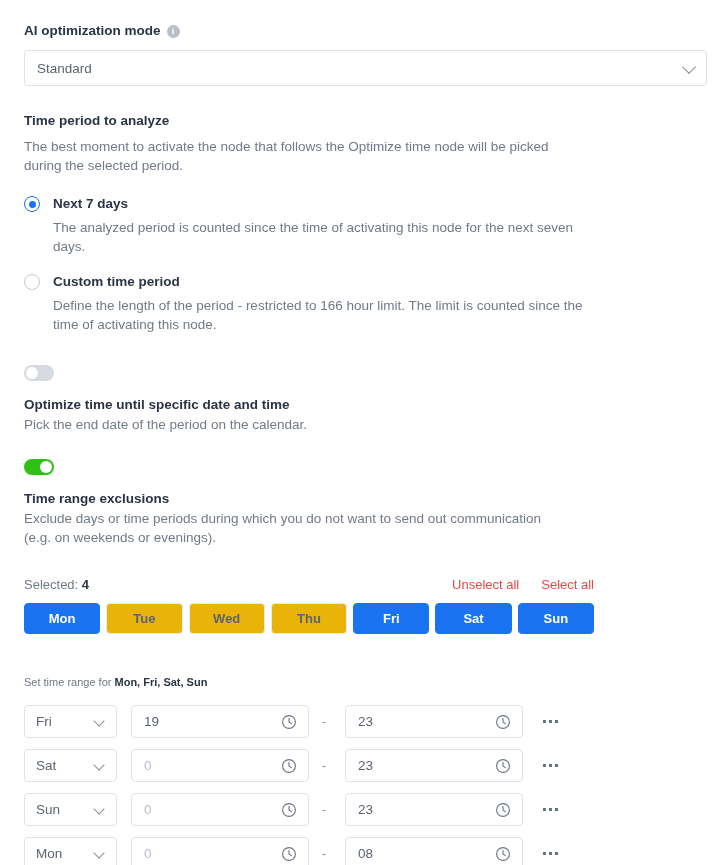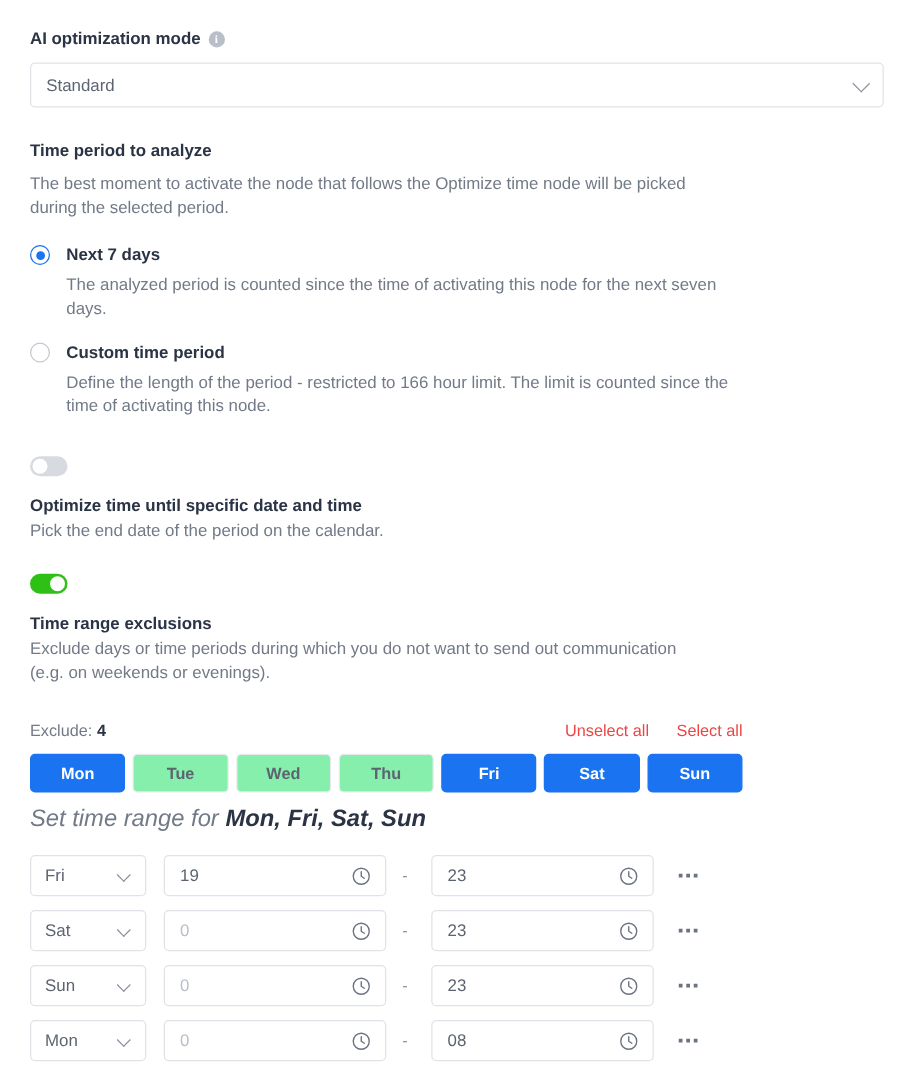--- a/index.html
+++ b/index.html
@@ -184,35 +184,34 @@
     flex: 1 1 0;
     height: 31px;
     border-radius: 4px;
     box-sizing: border-box;
     display: flex;
     align-items: center;
     justify-content: center;
     font-size: 13px;
     font-weight: bold;
     border: 1px solid #e7eaee;
-    background: #86efac;
+    background: #eab308;
     color: #5c6471;
   }
   .day-chip.sel {
     background: #1a73f0;
     border-color: #1a73f0;
     color: #ffffff;
   }
 
   
   .set-range-label {
-    margin-top: 11px;
-    font-size: 19px;
+    margin-top: 42px;
+    font-size: 11px;
     color: #727a87;
-    font-style: italic;
   }
   .set-range-label b { color: #2b3445; font-weight: bold; }
 
   .range-rows { margin-top: 17px; }
   .range-row {
     display: flex;
     align-items: center;
     height: 33px;
   }
   .range-row + .range-row { margin-top: 11px; }
@@ -366,21 +365,21 @@
         </span>
       <div class="toggle-body">
         <div class="label-strong">Time range exclusions</div>
         <div class="desc">Exclude days or time periods during which you do not want to send out communication (e.g. on weekends or evenings).</div>
       </div>
     </div>
   </div>
 
   <div class="selected-bar">
     <div class="selected-text">
-      <span>Exclude:</span>
+      <span>Selected:</span>
       <b>4</b>
     </div>
     <div class="selected-actions">
       <span class="link-muted">Unselect all</span>
       <span class="link-muted">Select all</span>
     </div>
   </div>
 
   <div class="day-row">
     <div class="day-chip sel">Mon</div>

